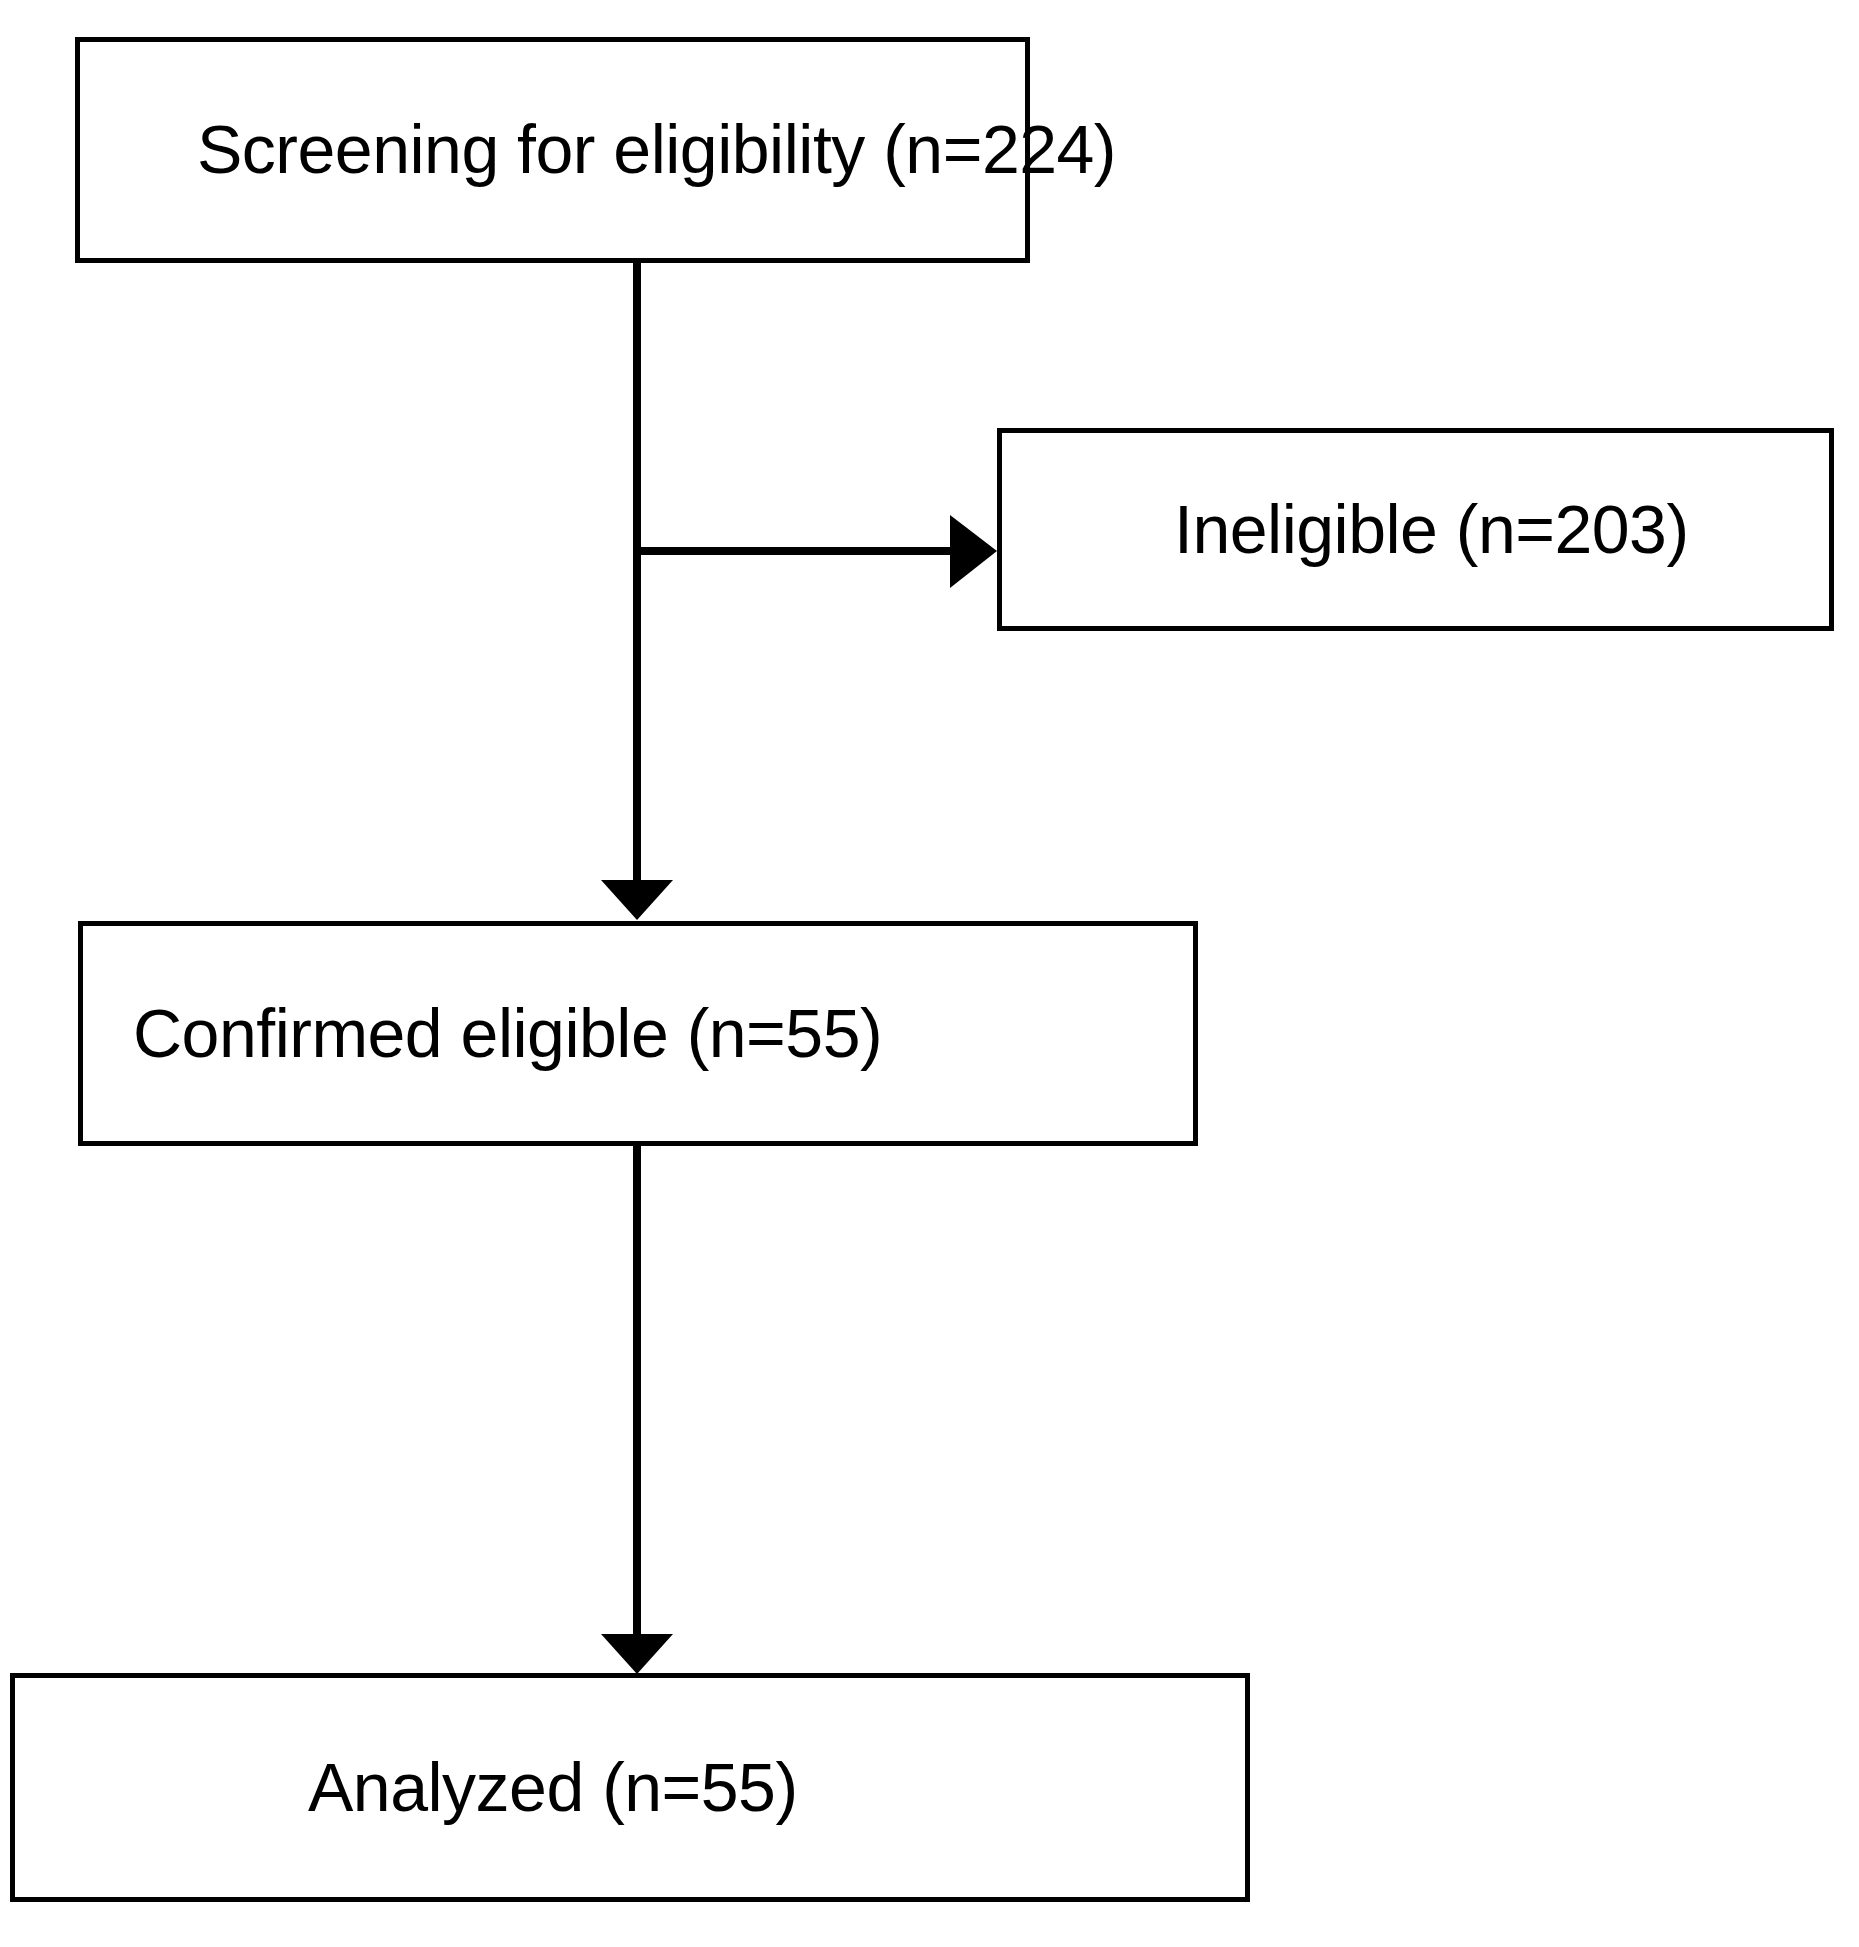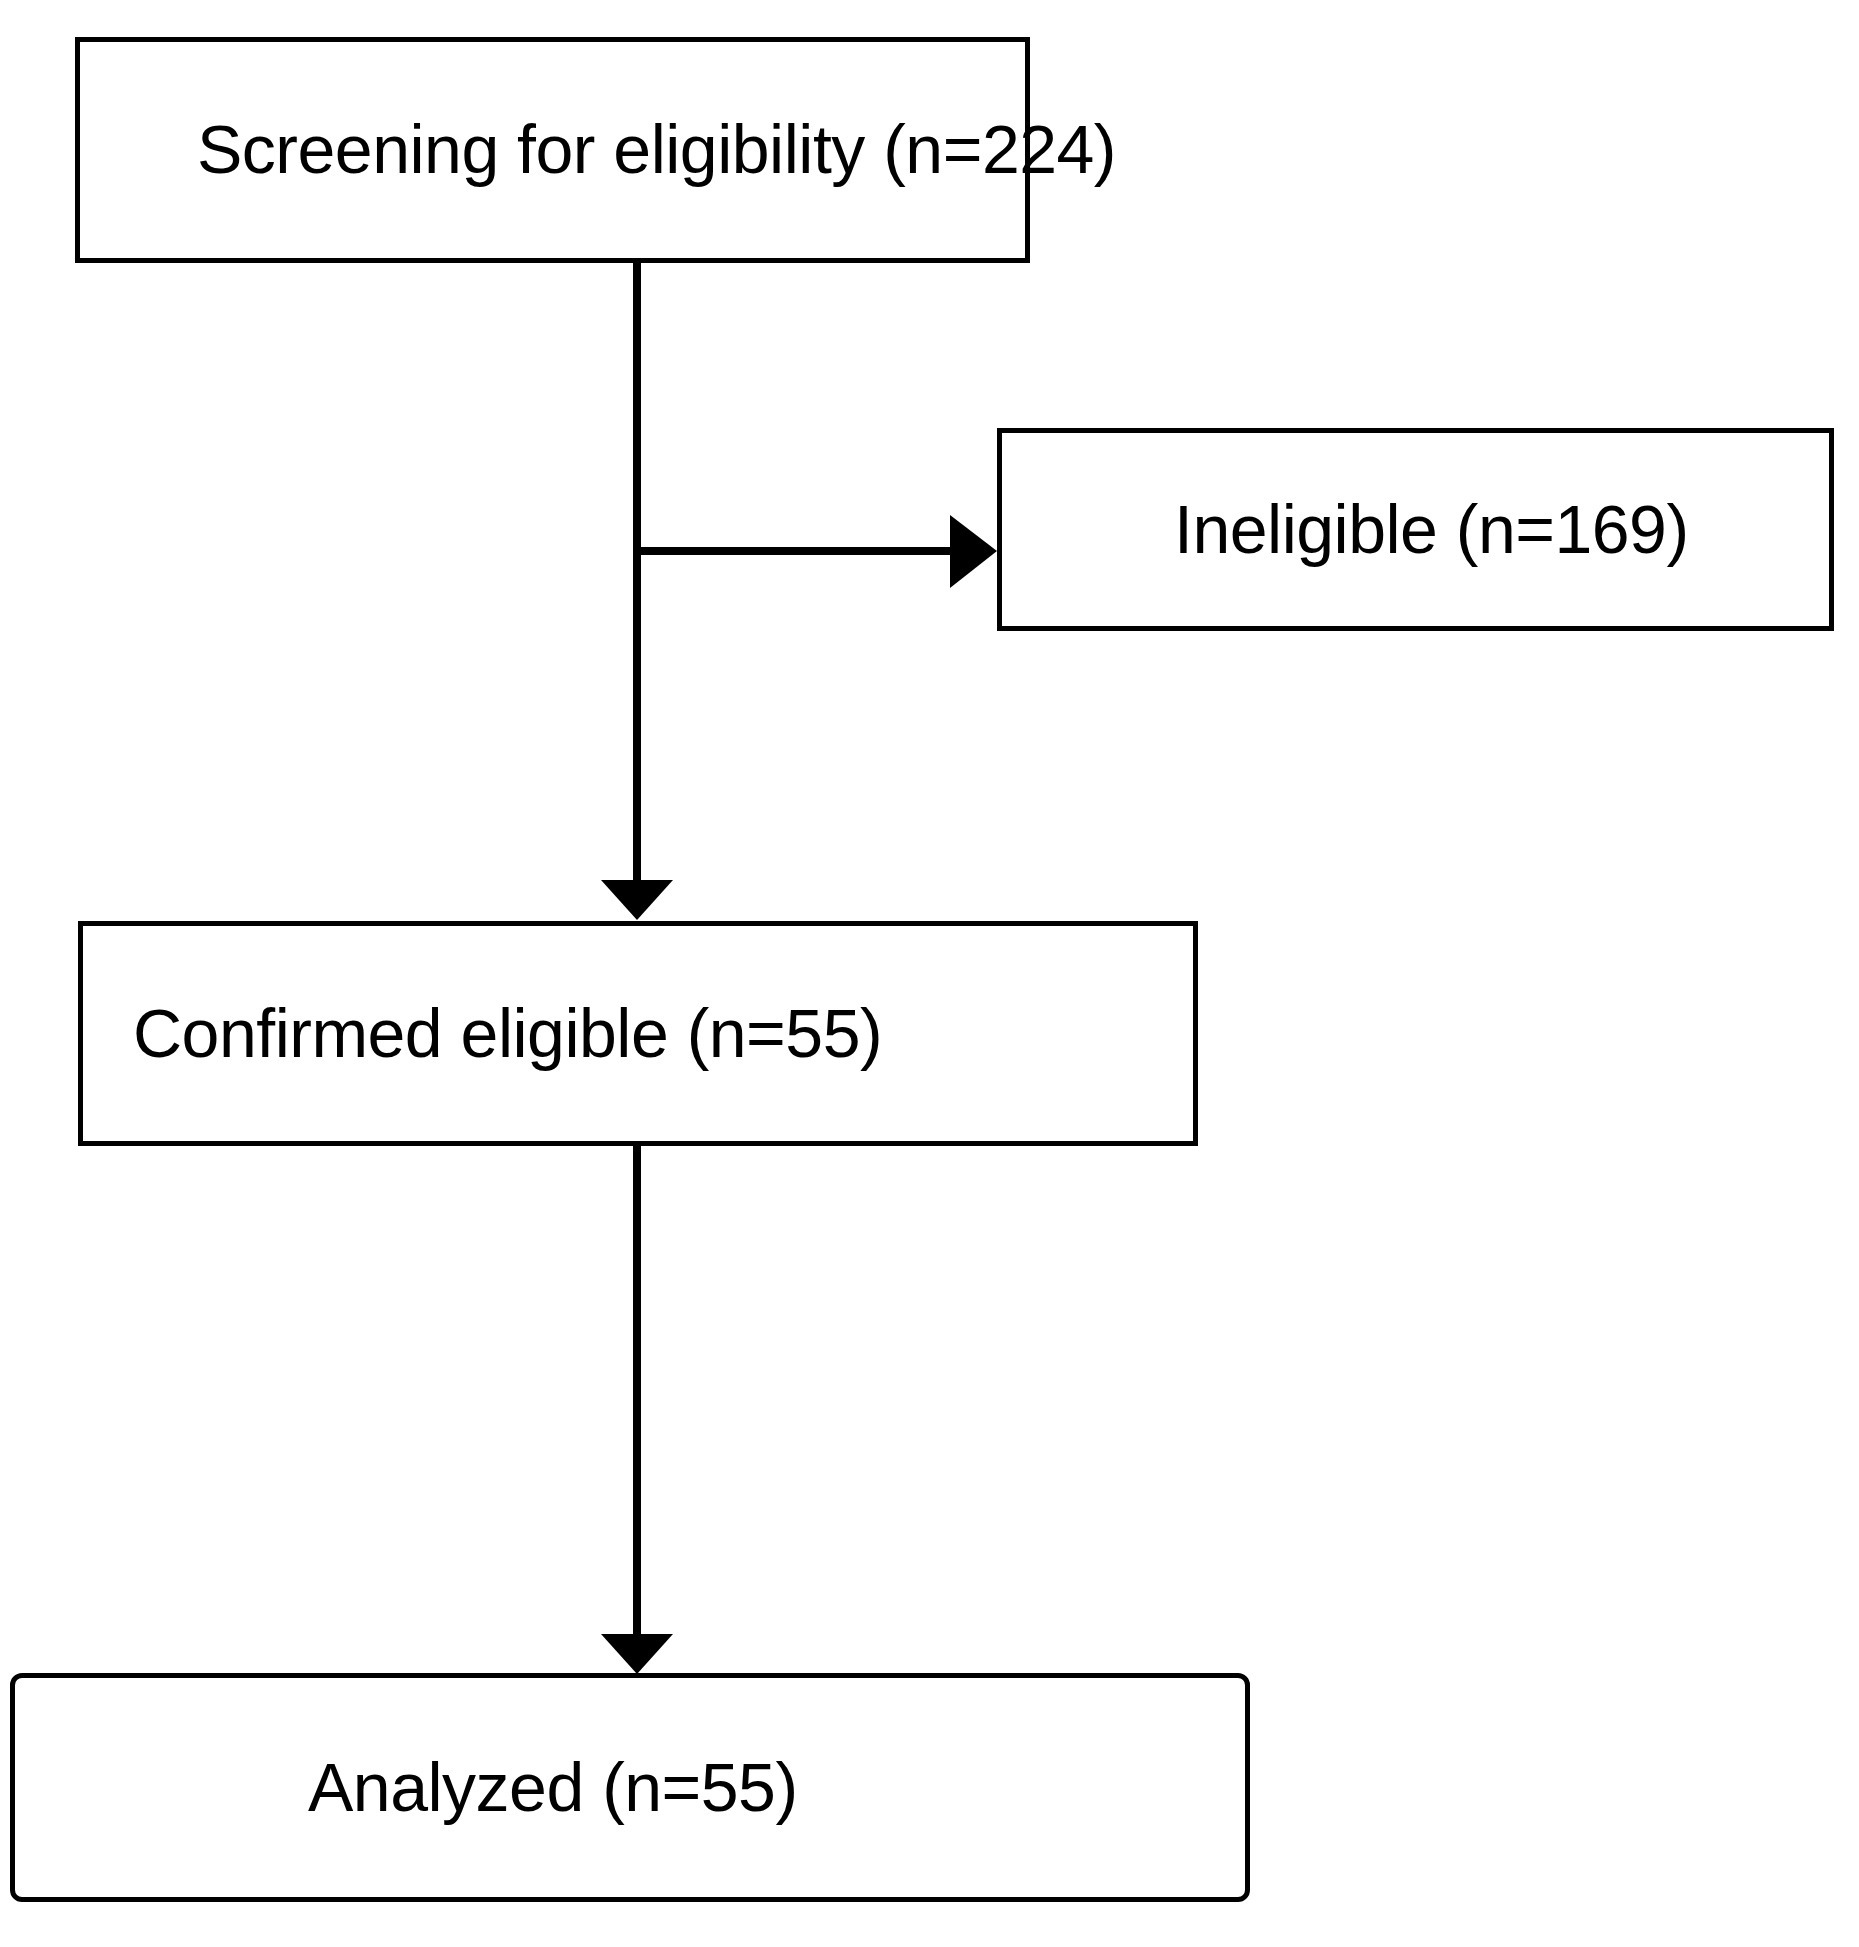--- a/index.html
+++ b/index.html
@@ -82,21 +82,20 @@
     font-size: 68px;
     padding-left: 50px;
   }
 
   
   #box-analyzed {
     left: 10px;
     top: 1673px;
     width: 1240px;
     height: 229px;
-    border-radius: 12px;
   }
   #box-analyzed .flow-box-label {
     font-size: 68px;
     padding-left: 293px;
   }
 </style>
 </head>
 <body>
 
 <div id="flowchart-root">
@@ -117,21 +116,21 @@
       <line x1="637" y1="1146" x2="637" y2="1650" stroke="#000000" stroke-width="8"></line>
       <polygon points="601,1634 673,1634 637,1674" fill="#000000"></polygon>
     </g>
   </svg>
 
   <div class="flow-box" id="box-screening">
     <span class="flow-box-label">Screening for eligibility (n=224)</span>
   </div>
 
   <div class="flow-box" id="box-ineligible">
-    <span class="flow-box-label">Ineligible (n=169)</span>
+    <span class="flow-box-label">Ineligible (n=203)</span>
   </div>
 
   <div class="flow-box" id="box-confirmed">
     <span class="flow-box-label">Confirmed eligible (n=55)</span>
   </div>
 
   <div class="flow-box" id="box-analyzed">
     <span class="flow-box-label">Analyzed (n=55)</span>
   </div>
 

